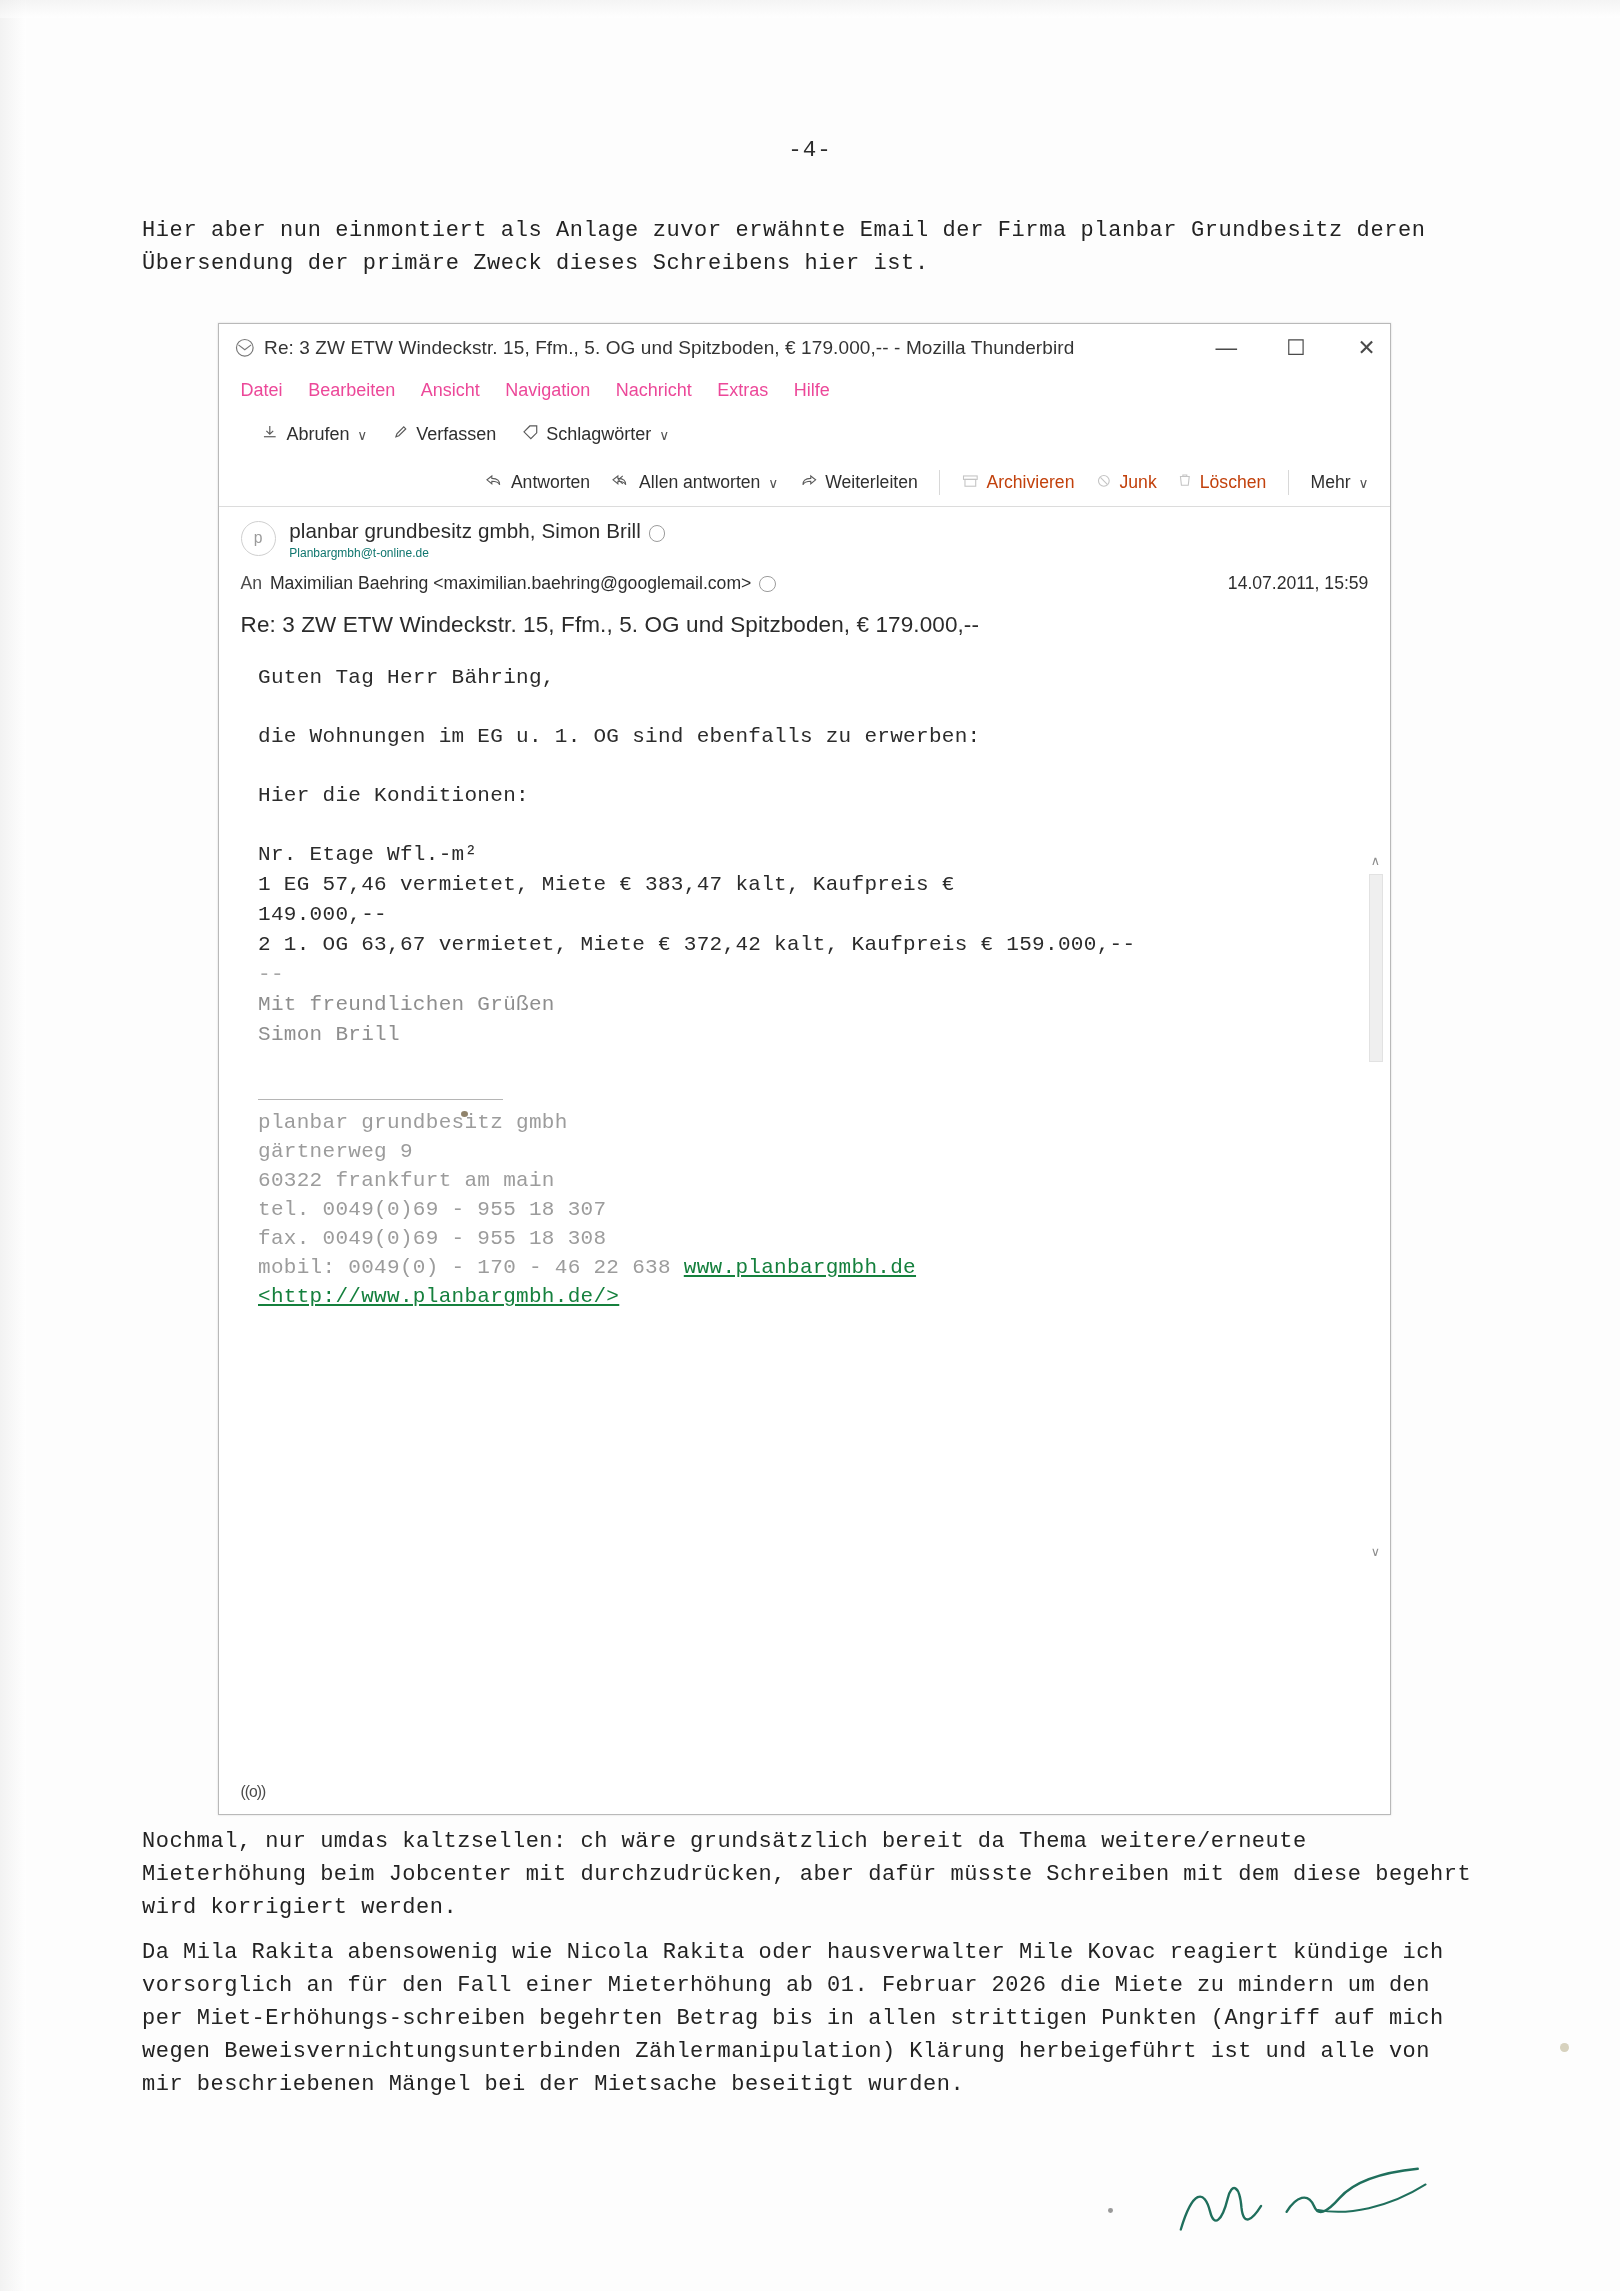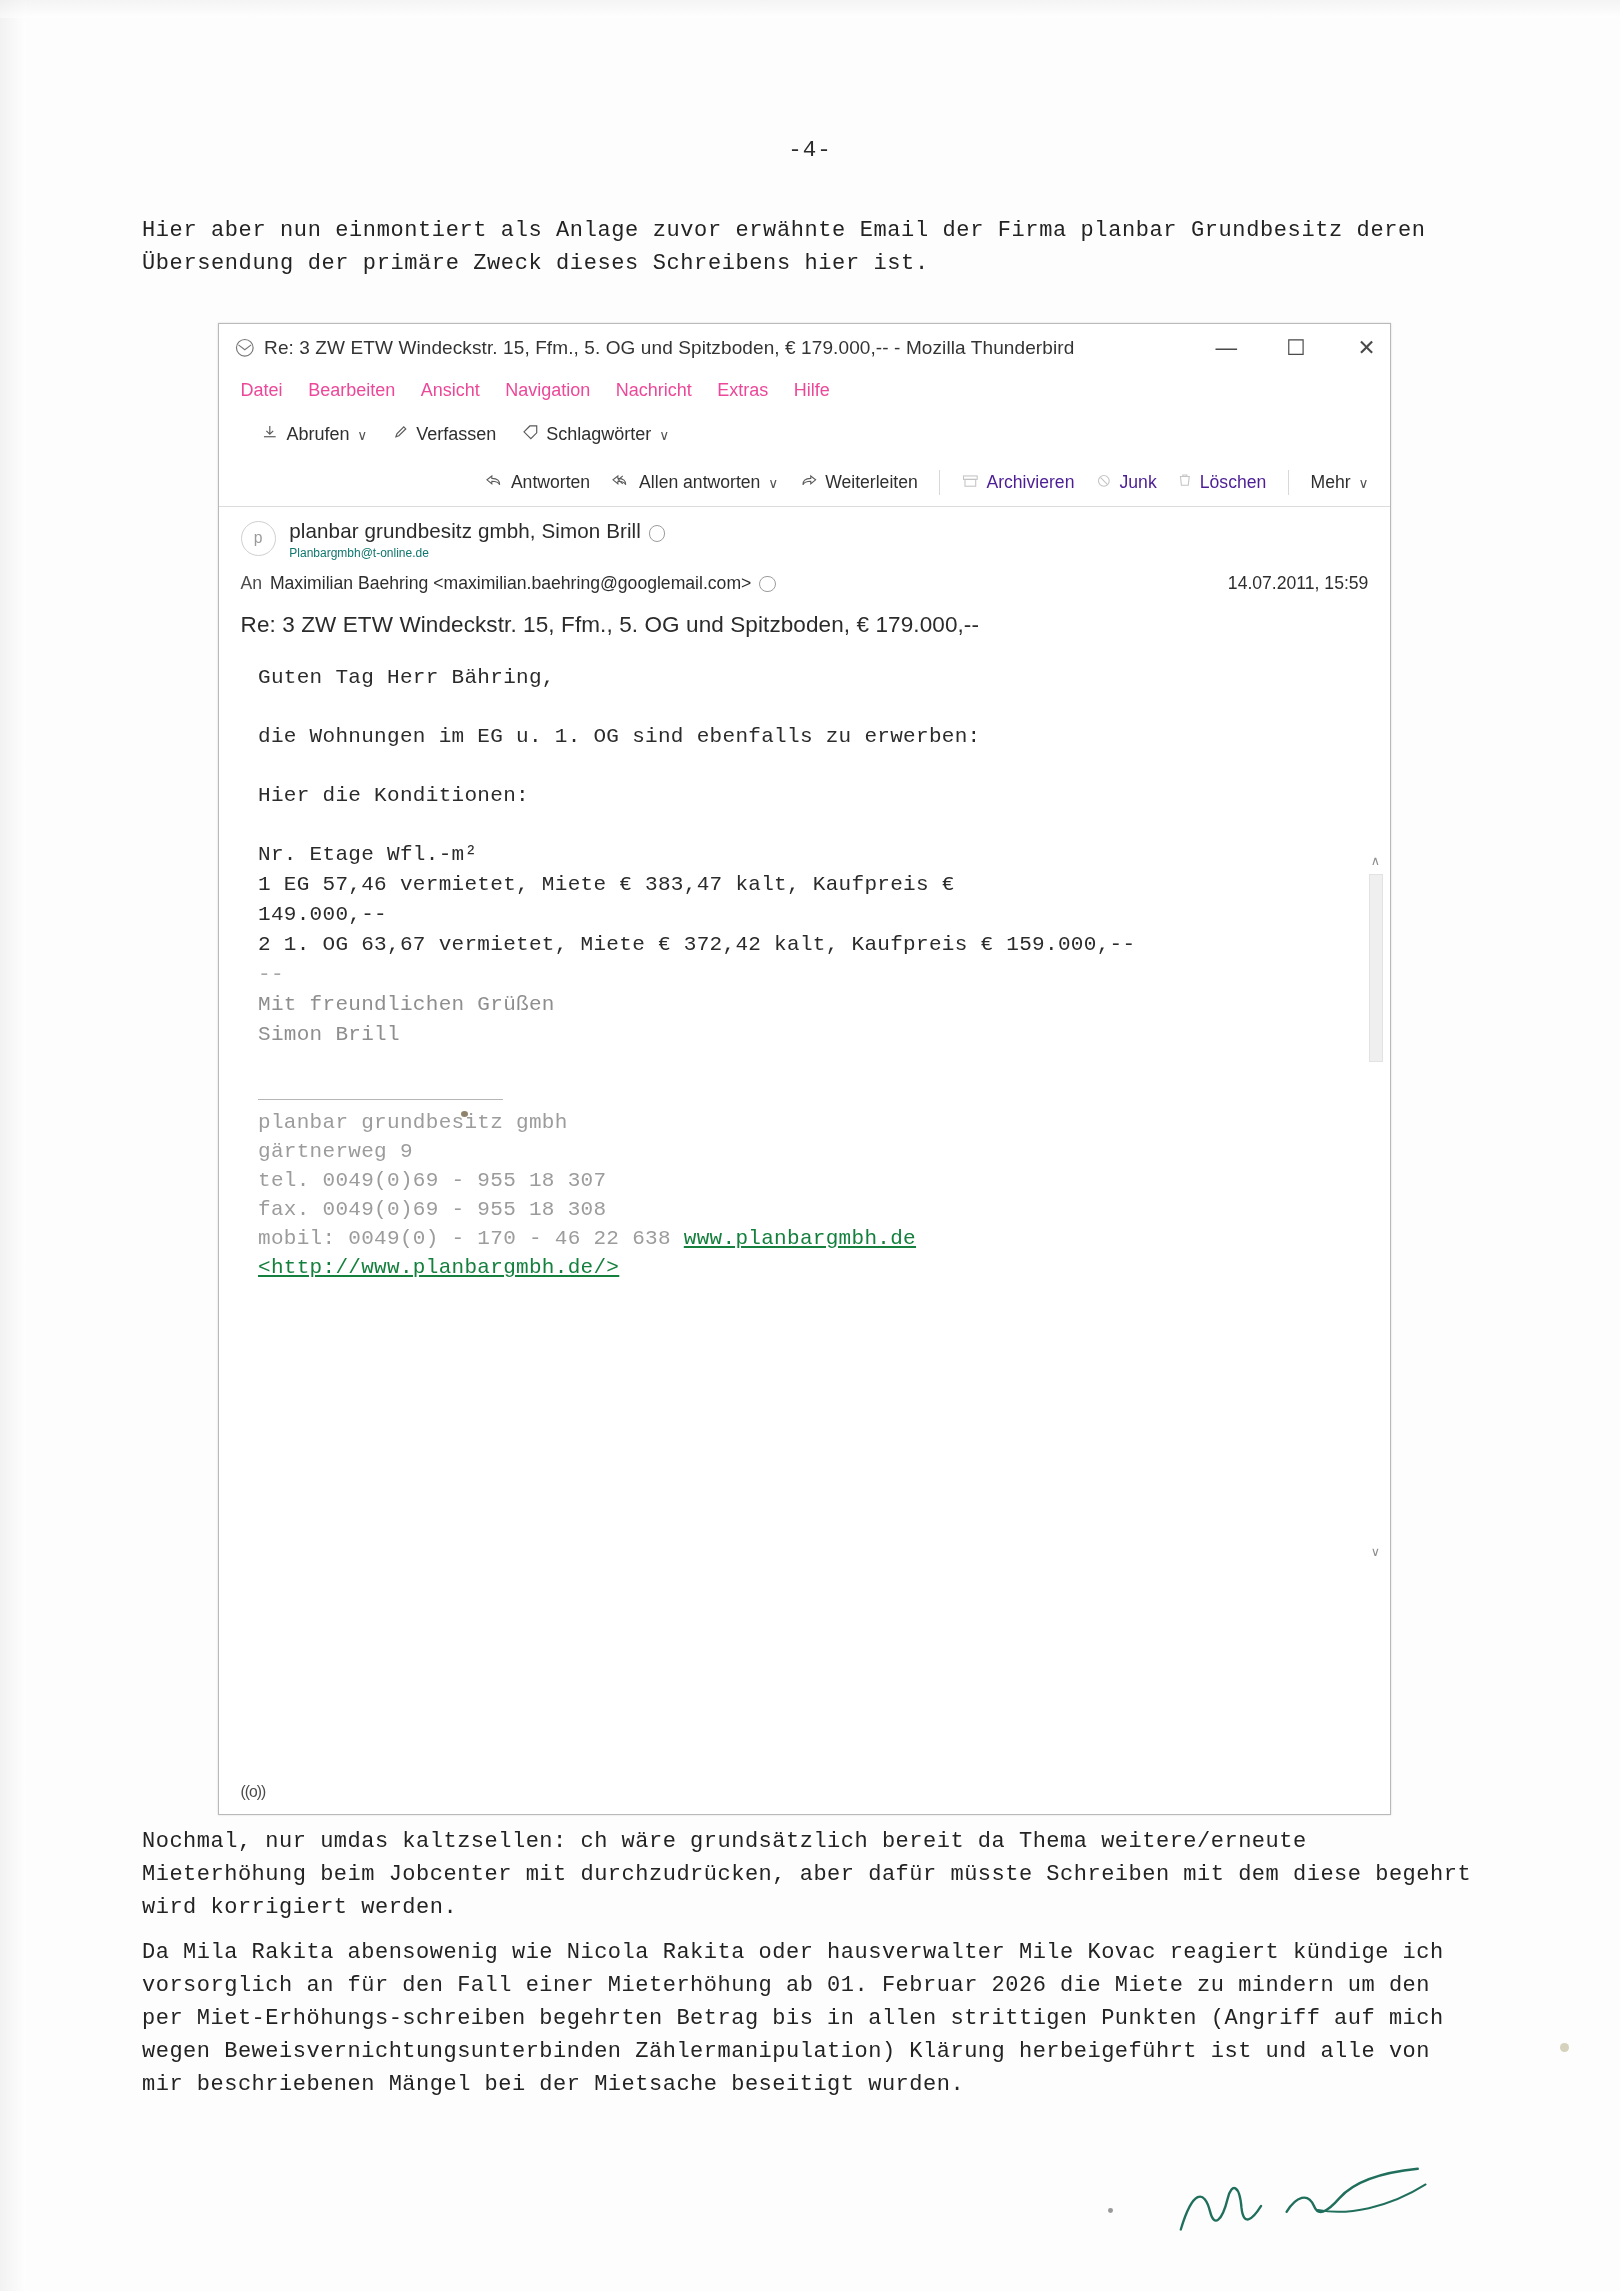--- a/index.html
+++ b/index.html
@@ -132,21 +132,21 @@
     height: 47px;
     display: flex;
     align-items: center;
     justify-content: flex-end;
     padding-right: 21.6px;
     gap: 21.6px;
     font-size: 17.6px;
     color: #2f2f2f;
     border-bottom: 1px solid #dcdcdc;
   }
-  .tb-msg-toolbar .dim { color: #4c1d95; }
+  .tb-msg-toolbar .dim { color: #c2410c; }
   .tb-msg-toolbar .sep {
     width: 1px; height: 25.5px; background: #d8d8d8;
   }
   .tb-hdr {
     padding: 11.8px 21.6px 0 21.6px;
     position: relative;
   }
   .tb-from-row {
     display: flex;
     align-items: flex-start;
@@ -453,20 +453,21 @@
       <p class="tb-row1 tight">1    EG            57,46   vermietet, Miete € 383,47 kalt, Kaufpreis €</p>
       <p class="tb-row1b tight">149.000,--</p>
       <p class="tb-row2 tight">2    1. OG   63,67   vermietet, Miete € 372,42 kalt, Kaufpreis € 159.000,--</p>
       <p class="tb-sigsep faded2 tight">--</p>
       <p class="faded tight">Mit freundlichen Grüßen</p>
       <p class="faded tight">Simon Brill</p>
       <div class="tb-sig-block">
         <div class="tb-sig-rule"></div>
         <div>planbar grundbesitz gmbh</div>
         <div>gärtnerweg 9</div>
+        <div>60322 frankfurt am main</div>
         <div>tel. 0049(0)69 - 955 18 307</div>
         <div>fax. 0049(0)69 - 955 18 308</div>
         <div>
           <span>mobil: 0049(0) - 170 - 46 22 638 </span><span class="tb-link">www.planbargmbh.de</span>
         </div>
         <div class="tb-link">&lt;http://www.planbargmbh.de/&gt;</div>
       </div>
     </div>
 
     <div class="tb-scrollbar">

